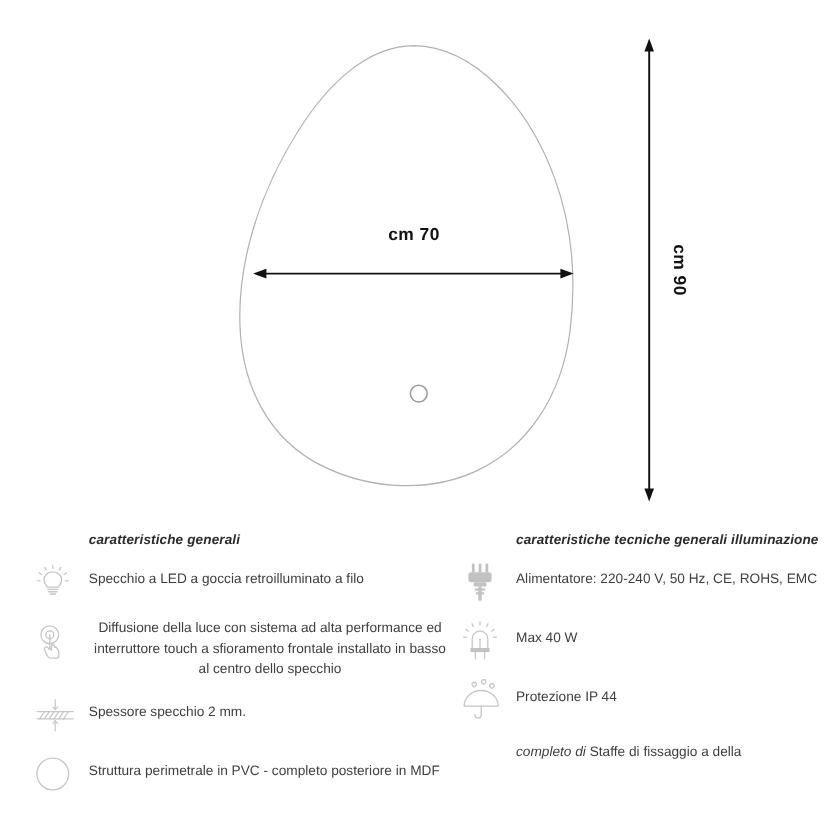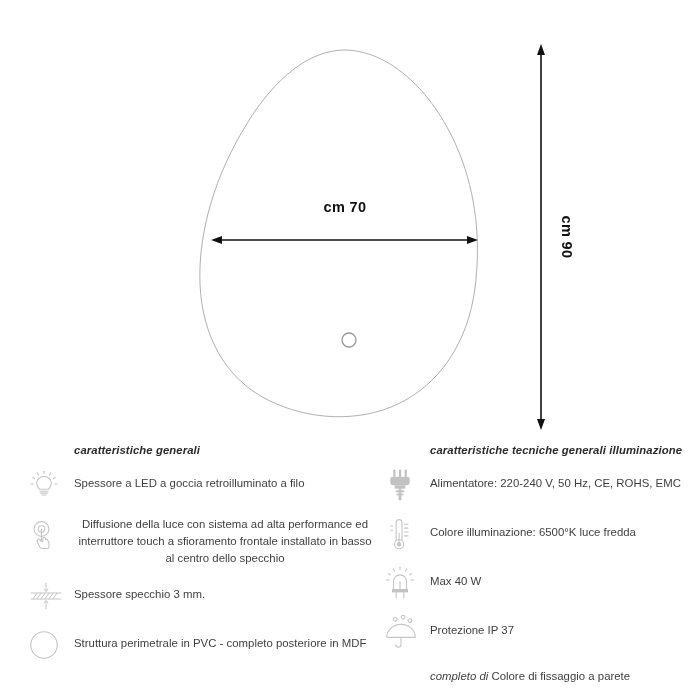--- a/index.html
+++ b/index.html
@@ -14,21 +14,21 @@
     font-family: "Liberation Sans", sans-serif;
     color: #3b3b3b;
     overflow: hidden;
     position: relative;
   }
 
   
   #drawing-area {
     position: absolute;
     left: 0;
-    top: 12px;
+    top: 0;
     width: 563px;
     height: 432px;
   }
   #drawing-svg {
     position: absolute;
     left: 0;
     top: 0;
     display: block;
   }
   .mirror-outline {
@@ -159,21 +159,21 @@
           <line x1="16" y1="28" x2="20" y2="28"></line>
           <line x1="18" y1="4.2" x2="18" y2="6.6"></line>
           <line x1="11.4" y1="5.8" x2="12.5" y2="7.9"></line>
           <line x1="24.6" y1="5.8" x2="23.5" y2="7.9"></line>
           <line x1="6.6" y1="10.5" x2="8.7" y2="11.8"></line>
           <line x1="29.4" y1="10.5" x2="27.3" y2="11.8"></line>
           <line x1="5.1" y1="17" x2="7.5" y2="17"></line>
           <line x1="30.9" y1="17" x2="28.5" y2="17"></line>
         </svg>
       </span>
-      <span class="spec-text">Spessore a LED a goccia retroilluminato a filo</span>
+      <span class="spec-text">Specchio a LED a goccia retroilluminato a filo</span>
     </div>
 
     <div class="spec-row">
       <span class="spec-icon">
         <svg width="36" height="36" viewBox="0 0 36 36" fill="none" stroke="#c6c6c6" stroke-width="1.1" stroke-linecap="round" stroke-linejoin="round">
           <circle cx="15.5" cy="13" r="7.4"></circle>
           <circle cx="15.5" cy="13" r="3.3"></circle>
           <path d="M15.5 13 L15.5 24.3 C15.5 25.1 16.1 25.7 16.9 25.7
                    L16.9 22.6 C16.9 21.9 17.5 21.3 18.2 21.3
                    C18.9 21.3 19.5 21.9 19.5 22.6
@@ -198,21 +198,21 @@
           <line x1="15" y1="20" x2="19" y2="14"></line>
           <line x1="19" y1="20" x2="23" y2="14"></line>
           <line x1="23" y1="20" x2="27" y2="14"></line>
           <line x1="27" y1="20" x2="31" y2="14"></line>
           <line x1="20" y1="4" x2="20" y2="12"></line>
           <polyline points="18,10 20,12.4 22,10"></polyline>
           <line x1="20" y1="30" x2="20" y2="22"></line>
           <polyline points="18,24 20,21.6 22,24"></polyline>
         </svg>
       </span>
-      <span class="spec-text">Spessore specchio 3 mm.</span>
+      <span class="spec-text">Spessore specchio 2 mm.</span>
     </div>
 
     <div class="spec-row">
       <span class="spec-icon">
         <svg width="36" height="36" viewBox="0 0 36 36" fill="none" stroke="#c6c6c6" stroke-width="1.1">
           <circle cx="18" cy="18" r="13.2"></circle>
         </svg>
       </span>
       <span class="spec-text">Struttura perimetrale in PVC - completo posteriore in MDF</span>
     </div>
@@ -230,38 +230,20 @@
           <rect x="8.3" y="10.8" width="19.4" height="8.4" rx="2.4"></rect>
           <rect x="12.6" y="19.2" width="10.8" height="3.6" rx="1.2"></rect>
           <rect x="16.6" y="22.8" width="2.8" height="11.8" rx="1"></rect>
           <rect x="13.6" y="24.4" width="8.8" height="1.8"></rect>
           <rect x="14.6" y="27.6" width="6.8" height="1.8"></rect>
         </svg>
       </span>
       <span class="spec-text">Alimentatore: 220-240 V, 50 Hz, CE, ROHS, EMC</span>
     </div>
 
-    <div class="spec-row">
-      <span class="spec-icon">
-        <svg width="34" height="38" viewBox="0 0 34 38" fill="none" stroke="#c6c6c6" stroke-width="1.1" stroke-linecap="round">
-          <path d="M14.2 25.2 L14.2 7.6 C14.2 5.9 15.5 4.6 17.1 4.6
-                   C18.7 4.6 20 5.9 20 7.6 L20 25.2"></path>
-          <circle cx="17.1" cy="29.2" r="4.6"></circle>
-          <circle cx="17.1" cy="29.2" r="2.2" fill="#c6c6c6" stroke="none"></circle>
-          <line x1="17.1" y1="18" x2="17.1" y2="27"></line>
-          <line x1="22.4" y1="9.2" x2="26" y2="9.2"></line>
-          <line x1="22.4" y1="13.1" x2="26" y2="13.1"></line>
-          <line x1="22.4" y1="17" x2="26" y2="17"></line>
-          <line x1="22.4" y1="20.9" x2="26" y2="20.9"></line>
-          <line x1="8.6" y1="11" x2="10.9" y2="11"></line>
-          <line x1="8.6" y1="15.2" x2="10.9" y2="15.2"></line>
-        </svg>
-      </span>
-      <span class="spec-text">Colore illuminazione: 6500°K luce fredda</span>
-    </div>
 
     <div class="spec-row">
       <span class="spec-icon">
         <svg width="36" height="38" viewBox="0 0 36 38" fill="none" stroke="#c6c6c6" stroke-width="1.1" stroke-linecap="round">
           <path d="M11.5 25 L11.5 17.4 C11.5 13.8 14.4 10.9 18 10.9
                    C21.6 10.9 24.5 13.8 24.5 17.4 L24.5 25"></path>
           <rect x="10" y="25" width="16" height="3.4" fill="#c2c2c2" stroke="none"></rect>
           <line x1="14.2" y1="28.6" x2="14.2" y2="34"></line>
           <line x1="21.8" y1="28.6" x2="21.8" y2="34"></line>
           <line x1="18" y1="17.8" x2="18" y2="25"></line>
@@ -282,20 +264,20 @@
         <svg width="38" height="38" viewBox="0 0 38 38" fill="none" stroke="#c6c6c6" stroke-width="1.1" stroke-linecap="round" stroke-linejoin="round">
           <path d="M4.8 24.4 C4.8 17.2 11.2 11.4 19 11.4
                    C26.8 11.4 33.2 17.2 33.2 24.4 Z"></path>
           <path d="M19 24.4 L19 31.6 C19 33.1 17.8 34.3 16.4 34.3
                    C15 34.3 13.8 33.1 13.8 31.6"></path>
           <path d="M11.5 5.4 C12.6 4.2 14.3 4.3 14.9 5.4 C15.5 6.5 14.6 8 13 8.4 C12 7.8 10.7 6.3 11.5 5.4 Z"></path>
           <path d="M19.4 3.2 C20.5 2 22.2 2.1 22.8 3.2 C23.4 4.3 22.5 5.8 20.9 6.2 C19.9 5.6 18.6 4.1 19.4 3.2 Z"></path>
           <path d="M26.2 6.6 C27.3 5.4 29 5.5 29.6 6.6 C30.2 7.7 29.3 9.2 27.7 9.6 C26.7 9 25.4 7.5 26.2 6.6 Z"></path>
         </svg>
       </span>
-      <span class="spec-text">Protezione IP 37</span>
+      <span class="spec-text">Protezione IP 44</span>
     </div>
 
     <div class="footnote">
-      <em>completo di </em><span>Colore di fissaggio a parete</span>
+      <em>completo di </em><span>Staffe di fissaggio a della</span>
     </div>
   </div>
 </div>
 
 </body></html>

